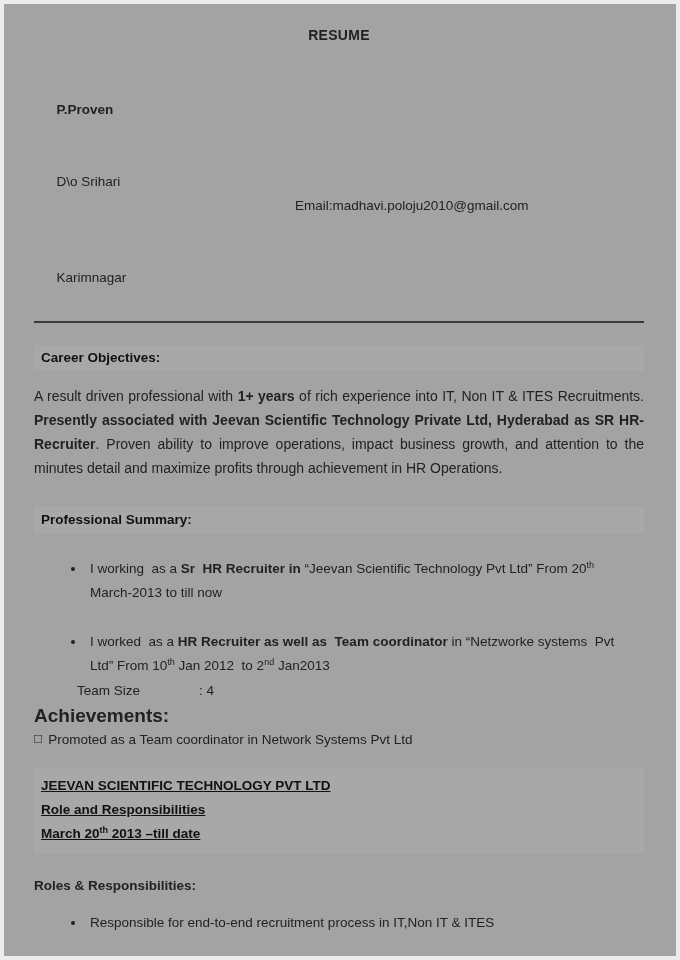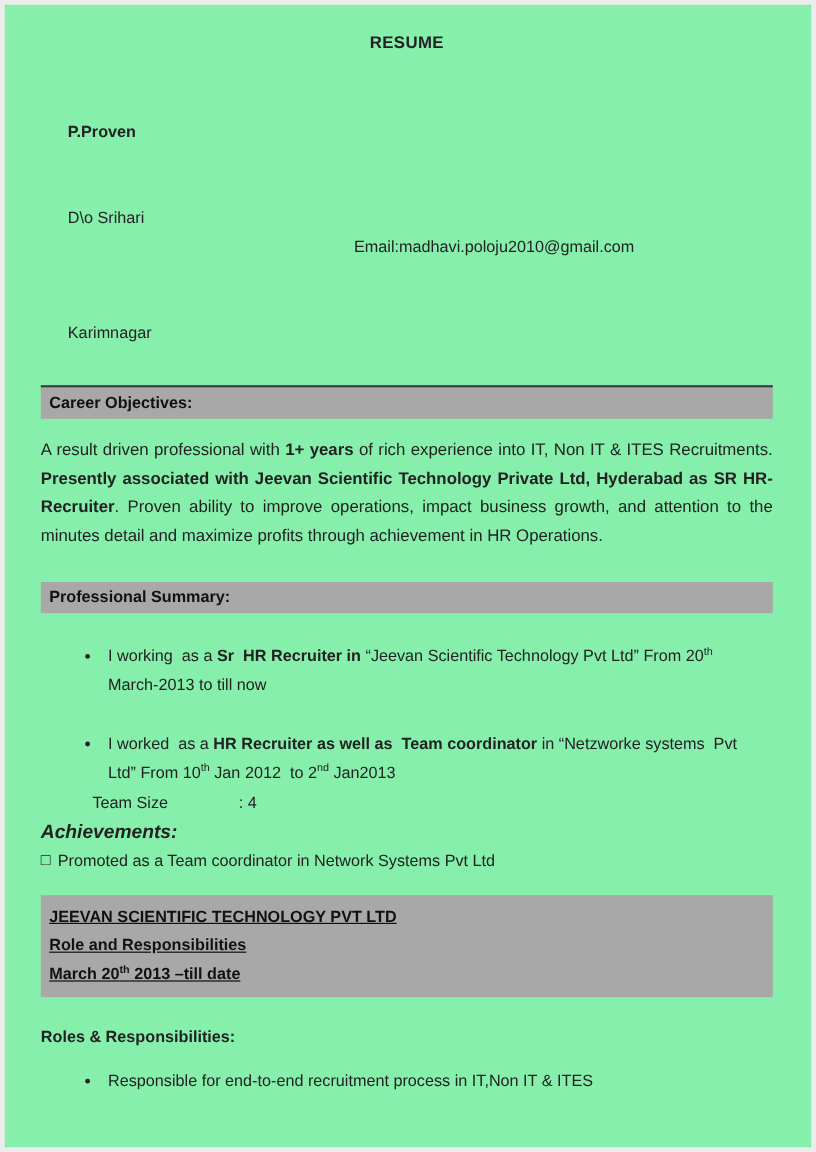--- a/index.html
+++ b/index.html
@@ -7,21 +7,21 @@
   body {
     width: 680px;
     height: 960px;
     font-family: "Liberation Sans", "DejaVu Sans", sans-serif;
     color: #222222;
     overflow: hidden;
   }
   .page {
     width: 680px;
     height: 960px;
-    background: #86efac;
+    background: #a3a3a3;
     border: 4px solid #ececec;
     padding: 23px 32px 10px 30px;
     overflow: hidden;
   }
   .doc-title {
     text-align: center;
     font-weight: bold;
     font-size: 14px;
     letter-spacing: 0.3px;
   }
@@ -38,21 +38,21 @@
     margin-top: 7px;
   }
   .bar {
     background: #a8a8a8;
     color: #111;
     font-weight: bold;
     font-size: 13.5px;
     padding: 4px 7px 5px 7px;
     line-height: 17px;
   }
-  .bar-career { }
+  .bar-career { margin-top: 22px; }
   .bar-summary { margin-top: 27px; }
   .objective-para {
     margin-top: 13px;
     font-size: 14px;
     line-height: 24px;
     text-align: justify;
     white-space: pre-wrap;
   }
   .runs b, .runs .b { font-weight: bold; }
   sup { font-size: 9px; line-height: 0; vertical-align: super; }
@@ -63,21 +63,21 @@
     font-size: 13.5px;
   }
   ul.summary-list li {
     line-height: 24px;
     white-space: pre-wrap;
     padding-left: 4px;
   }
   ul.summary-list li.gap { margin-bottom: 25px; }
   .team-size { font-size: 13.5px; line-height: 25px; margin-left: 43px; }
   .team-size .label { display: inline-block; width: 122px; }
-  .ach-heading { font-weight: bold; font-size: 16px; line-height: 25px; margin-top: 0; font-style: italic; }
+  .ach-heading { font-weight: bold; font-size: 19px; line-height: 25px; margin-top: 0; }
   .ach-item { font-size: 13.5px; line-height: 24px; }
   .ach-item .sq { display: inline-block; margin-right: 6px; transform: translateY(-1px); }
   .xp-block {
     margin-top: 16px;
     background: #a8a8a8;
     color: #111;
     font-weight: bold;
     font-size: 13.5px;
     padding: 6px 7px 7px 7px;
   }

